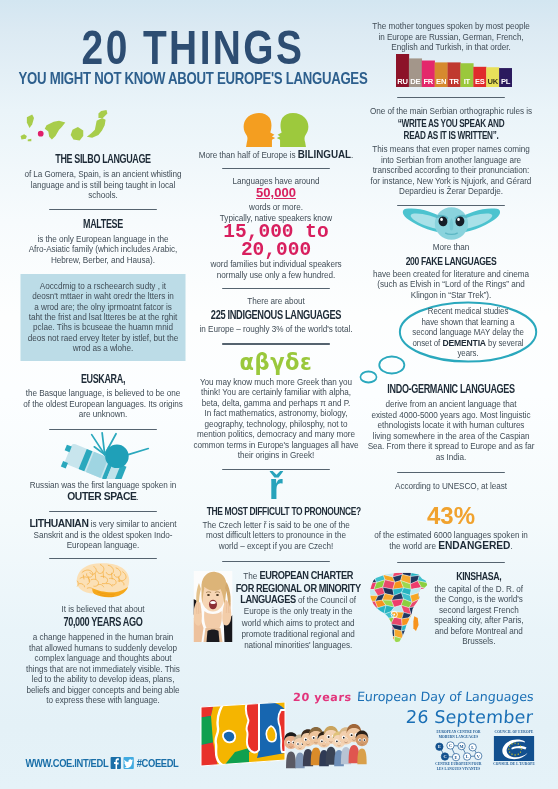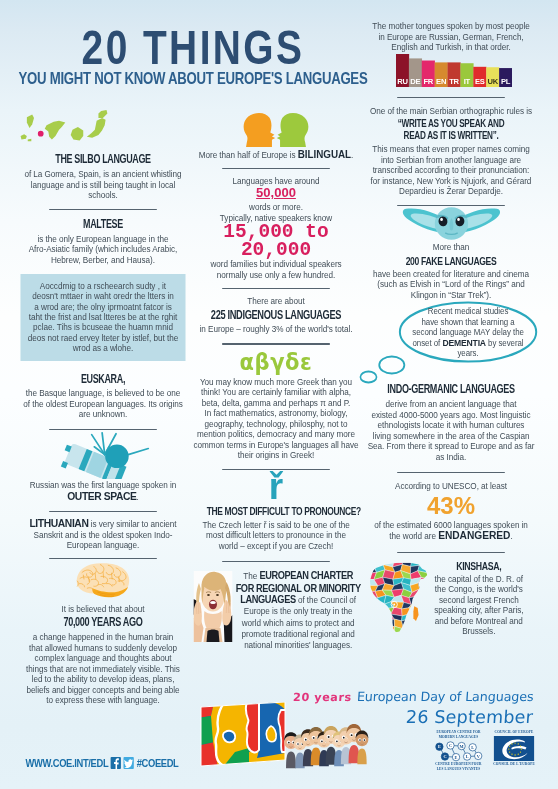--- a/index.html
+++ b/index.html
@@ -439,21 +439,21 @@
           <div>ethnologists locate it with human cultures</div>
           <div>living somewhere in the area of the Caspian</div>
           <div>Sea. From there it spread to Europe and as far</div>
           <div>as India.</div>
         </div>
     </div>
     <div class="hr" style="margin-top:10px;margin-bottom:8px;"></div>
 
     <div class="blk">
       <div class="t">According to UNESCO, at least</div>
-      <div class="orange43 unsq" style="margin-top:2px;">43%</div>
+      <div class="orange43 unsq" style="margin-top:12px;">43%</div>
       <div class="t" style="margin-top:2px;"><span>of the estimated 6000 languages spoken in the world are </span><span class="b" style="font-size:11.4px;">ENDANGERED</span><span>.</span></div>
     </div>
     <div class="hr" style="margin-top:10px;margin-bottom:6px;"></div>
 
     <div class="row">
       <div style="flex:0 0 62px;padding-top:2px;">
         <svg width="62" height="73" viewBox="0 0 70 84" id="africa-map" style="transform:scaleX(1.115);transform-origin:left top;">
             <clipPath id="afcl">
               <path d="M9,8 L20,4 L34,2 L48,2 L58,4 L62,9 L66,11 L68,16 L64,20 L60,21 L58,25 L59,31 L56,36 L53,40 L51,44 L50,50 L47,56 L44,62 L42,69 L39,76 L36,81 L32,82 L29,78 L28,71 L28,64 L26,58 L23,53 L19,49 L14,46 L10,43 L6,38 L3,31 L2,23 L4,16 L6,11 Z"></path>
             </clipPath>

